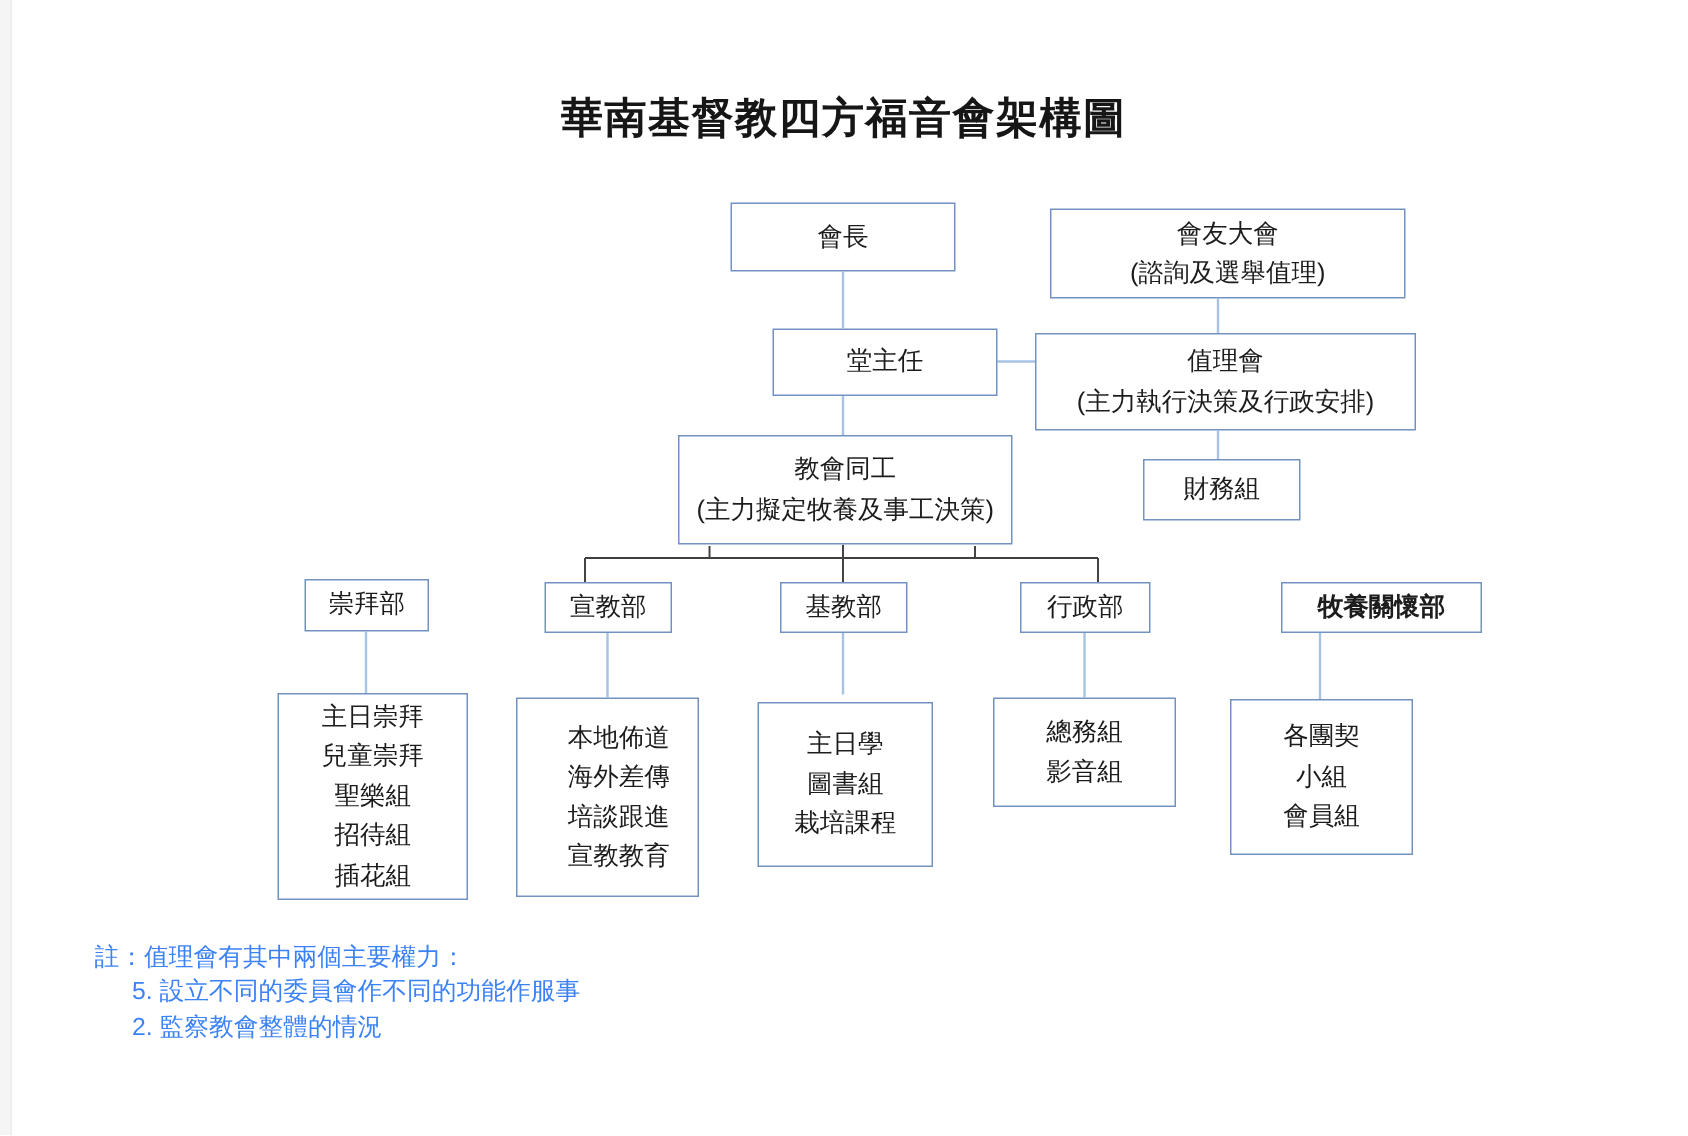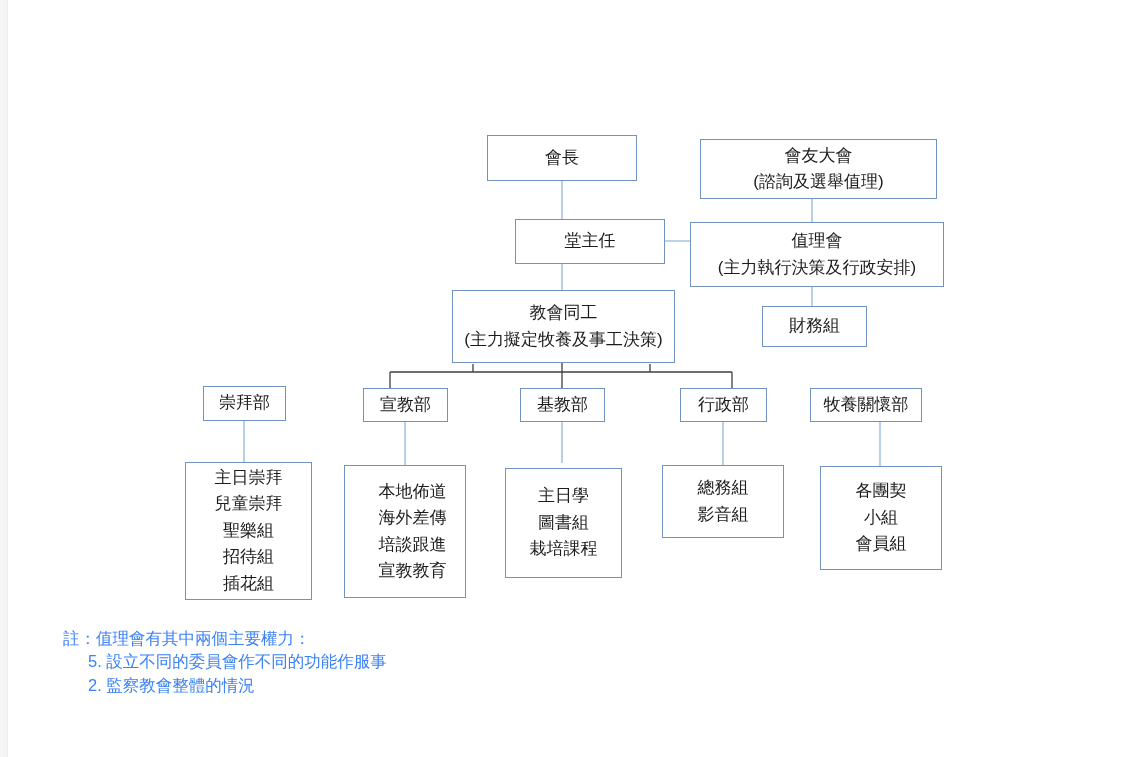--- a/index.html
+++ b/index.html
@@ -54,21 +54,21 @@
   #b-president   { left: 487px; top: 135px; width: 150px; height: 46px; }
   #b-assembly    { left: 700px; top: 139px; width: 237px; height: 60px; }
   #b-pastor      { left: 487px; top: 219px; width: 150px; height: 45px; margin-left: 28px; }
   #b-council     { left: 690px; top: 222px; width: 254px; height: 65px; }
   #b-coworkers   { left: 452px; top: 290px; width: 223px; height: 73px; }
   #b-finance     { left: 762px; top: 306px; width: 105px; height: 41px; }
   #b-worship-dept   { left: 203px; top: 386px; width: 83px;  height: 35px; }
   #b-mission-dept   { left: 363px; top: 388px; width: 85px;  height: 34px; }
   #b-education-dept { left: 520px; top: 388px; width: 85px;  height: 34px; }
   #b-admin-dept     { left: 680px; top: 388px; width: 87px;  height: 34px; }
-  #b-pastoral-dept  { left: 810px; top: 388px; width: 112px; height: 34px; }
+  #b-pastoral-dept  { left: 854px; top: 388px; width: 134px; height: 34px; font-weight: bold; }
   #b-worship-sub    { left: 185px; top: 462px; width: 127px; height: 138px; text-align: center; }
   #b-mission-sub    { left: 344px; top: 465px; width: 122px; height: 133px; padding-left: 15px; }
   #b-education-sub  { left: 505px; top: 468px; width: 117px; height: 110px; }
   #b-admin-sub      { left: 662px; top: 465px; width: 122px; height: 73px; }
   #b-pastoral-sub   { left: 820px; top: 466px; width: 122px; height: 104px; text-align: center; }
 
   #connectors {
     position: absolute;
     left: 0; top: 0;
     width: 1125px; height: 757px;
@@ -85,20 +85,21 @@
   }
   #note .note-item { padding-left: 25px; }
 </style>
 </head>
 <body>
 
 <div id="canvas">
 
   <div id="page-edge"></div>
 
+  <div id="chart-title">華南基督教四方福音會架構圖</div>
 
   <svg id="connectors" viewBox="0 0 1125 757" xmlns="http://www.w3.org/2000/svg">
 
     <g stroke="#a6c3e3" stroke-width="1.6" fill="none">
       <line x1="562" y1="181" x2="562" y2="219"></line>
       <line x1="812" y1="199" x2="812" y2="222"></line>
       <line x1="637" y1="241" x2="690" y2="241"></line>
       <line x1="562" y1="264" x2="562" y2="290"></line>
       <line x1="812" y1="287" x2="812" y2="306"></line>
       <line x1="244" y1="421" x2="244" y2="462"></line>

